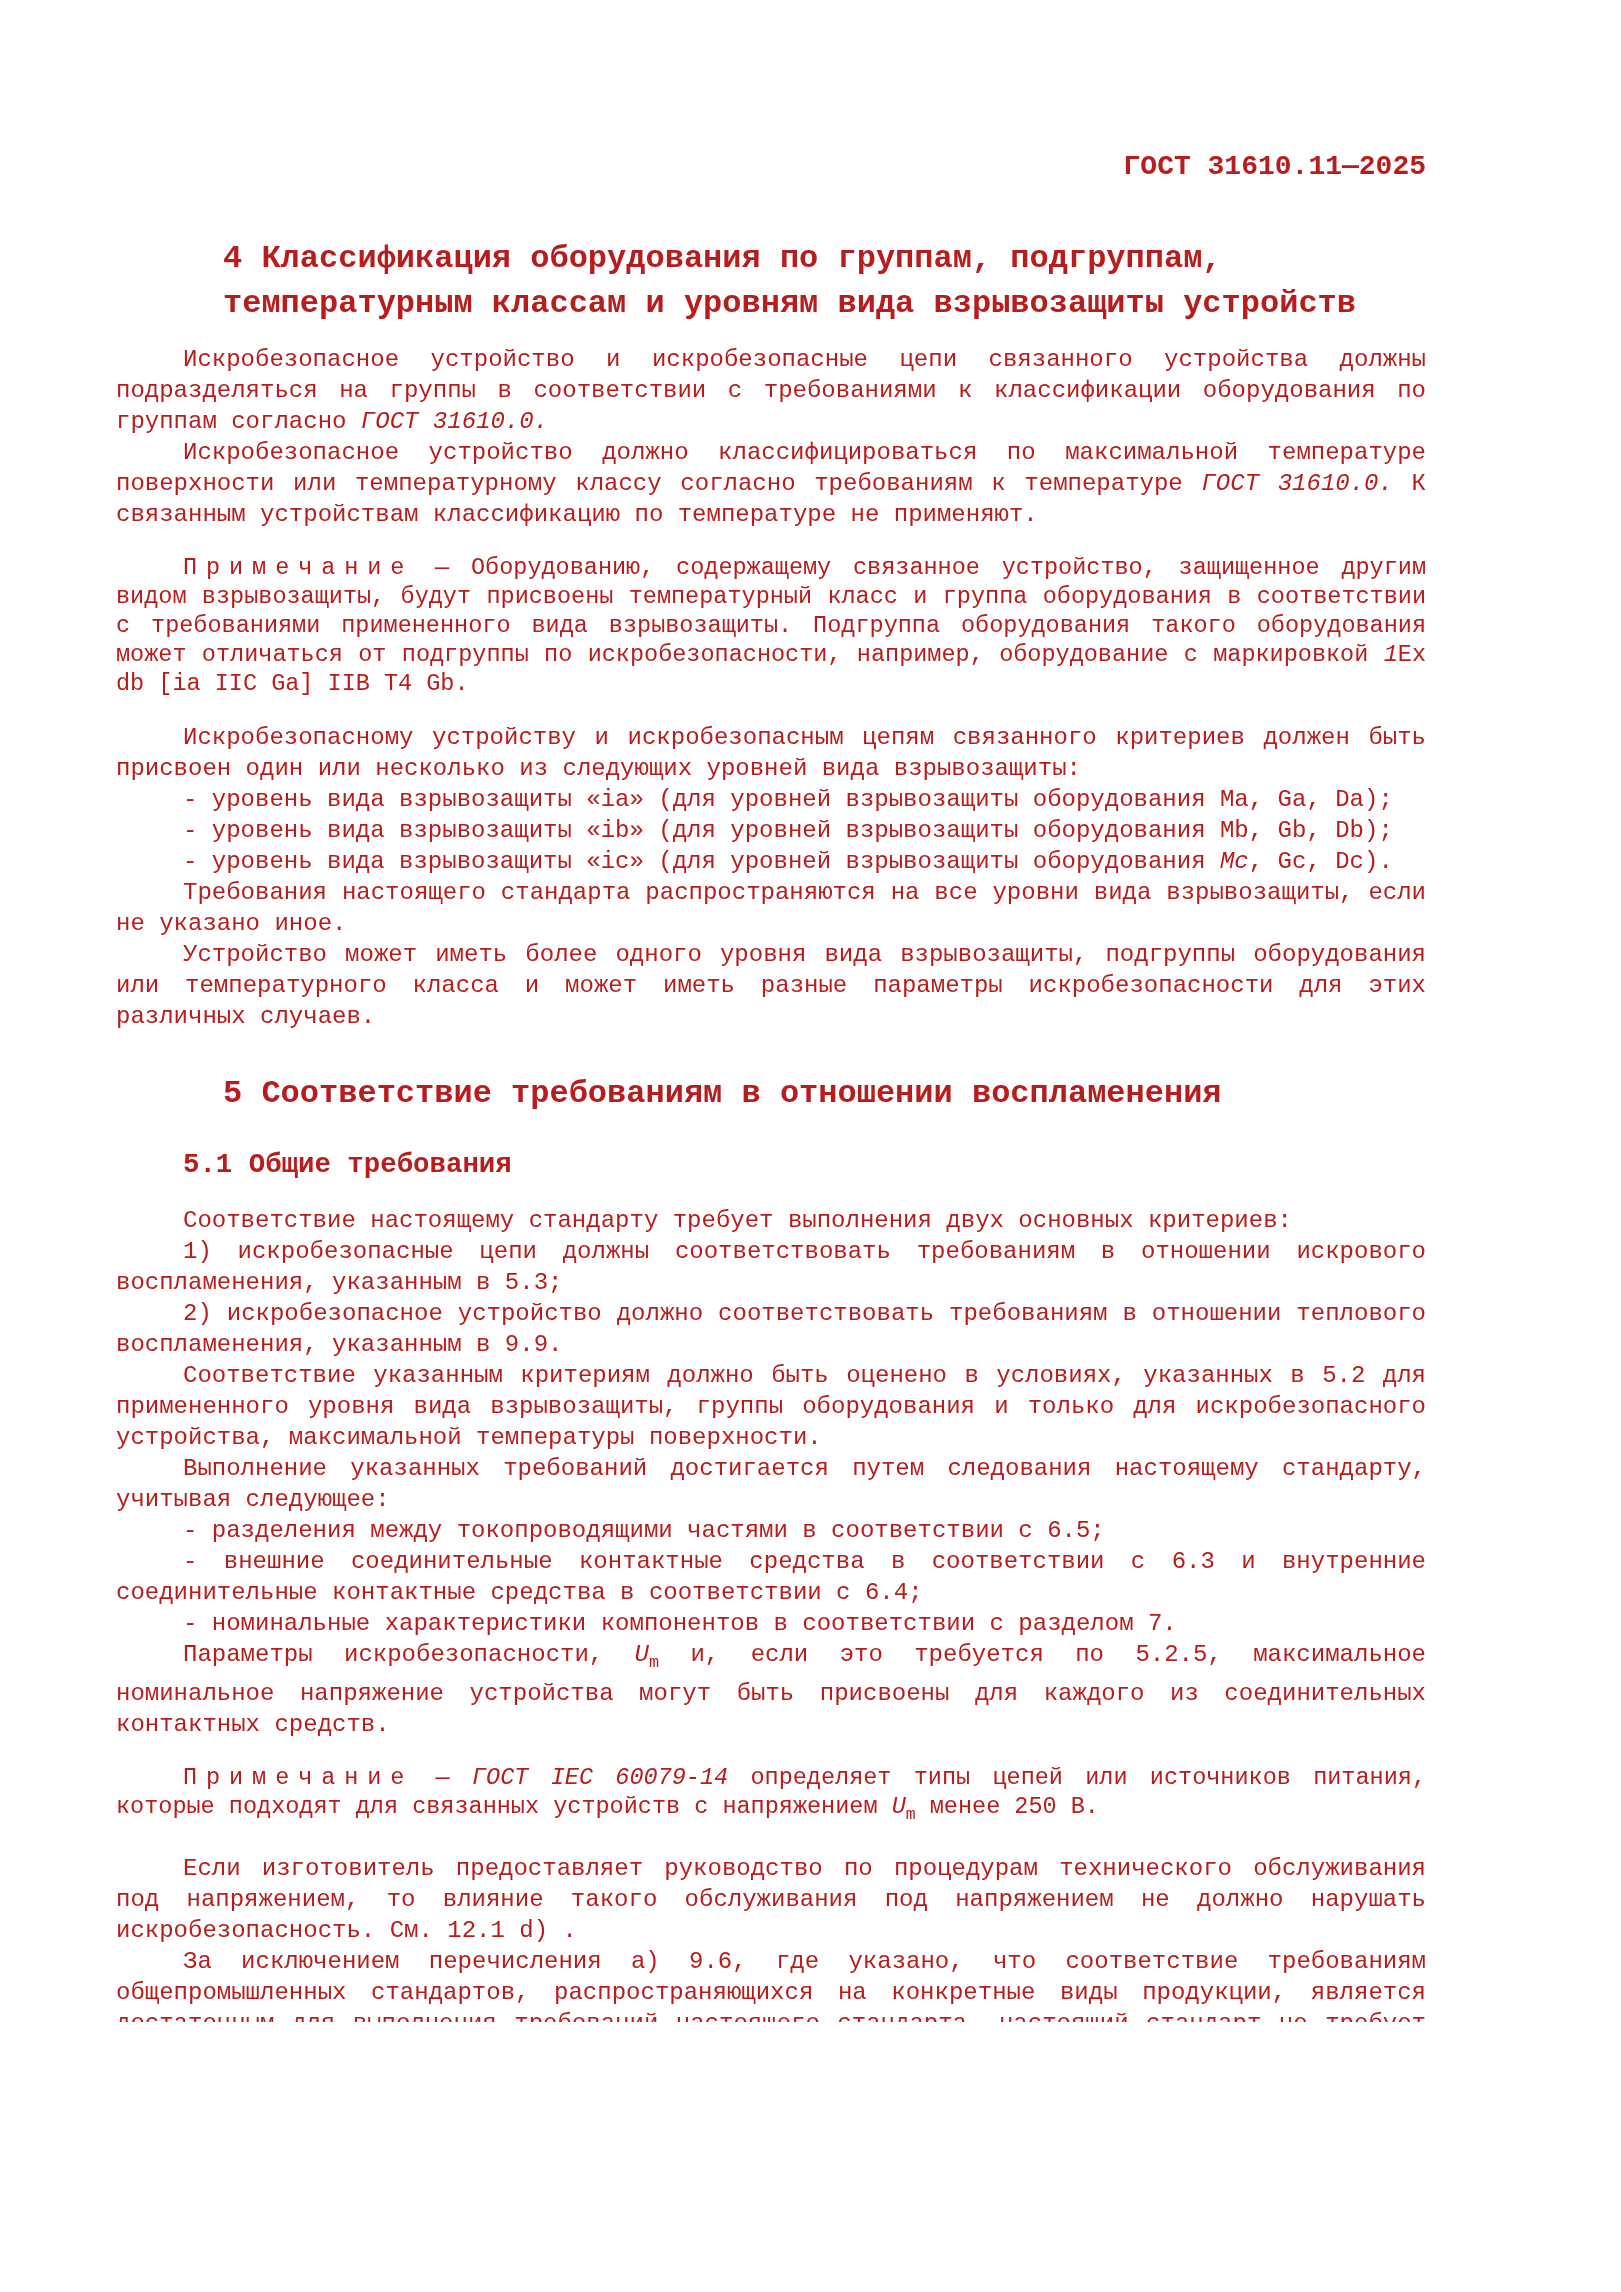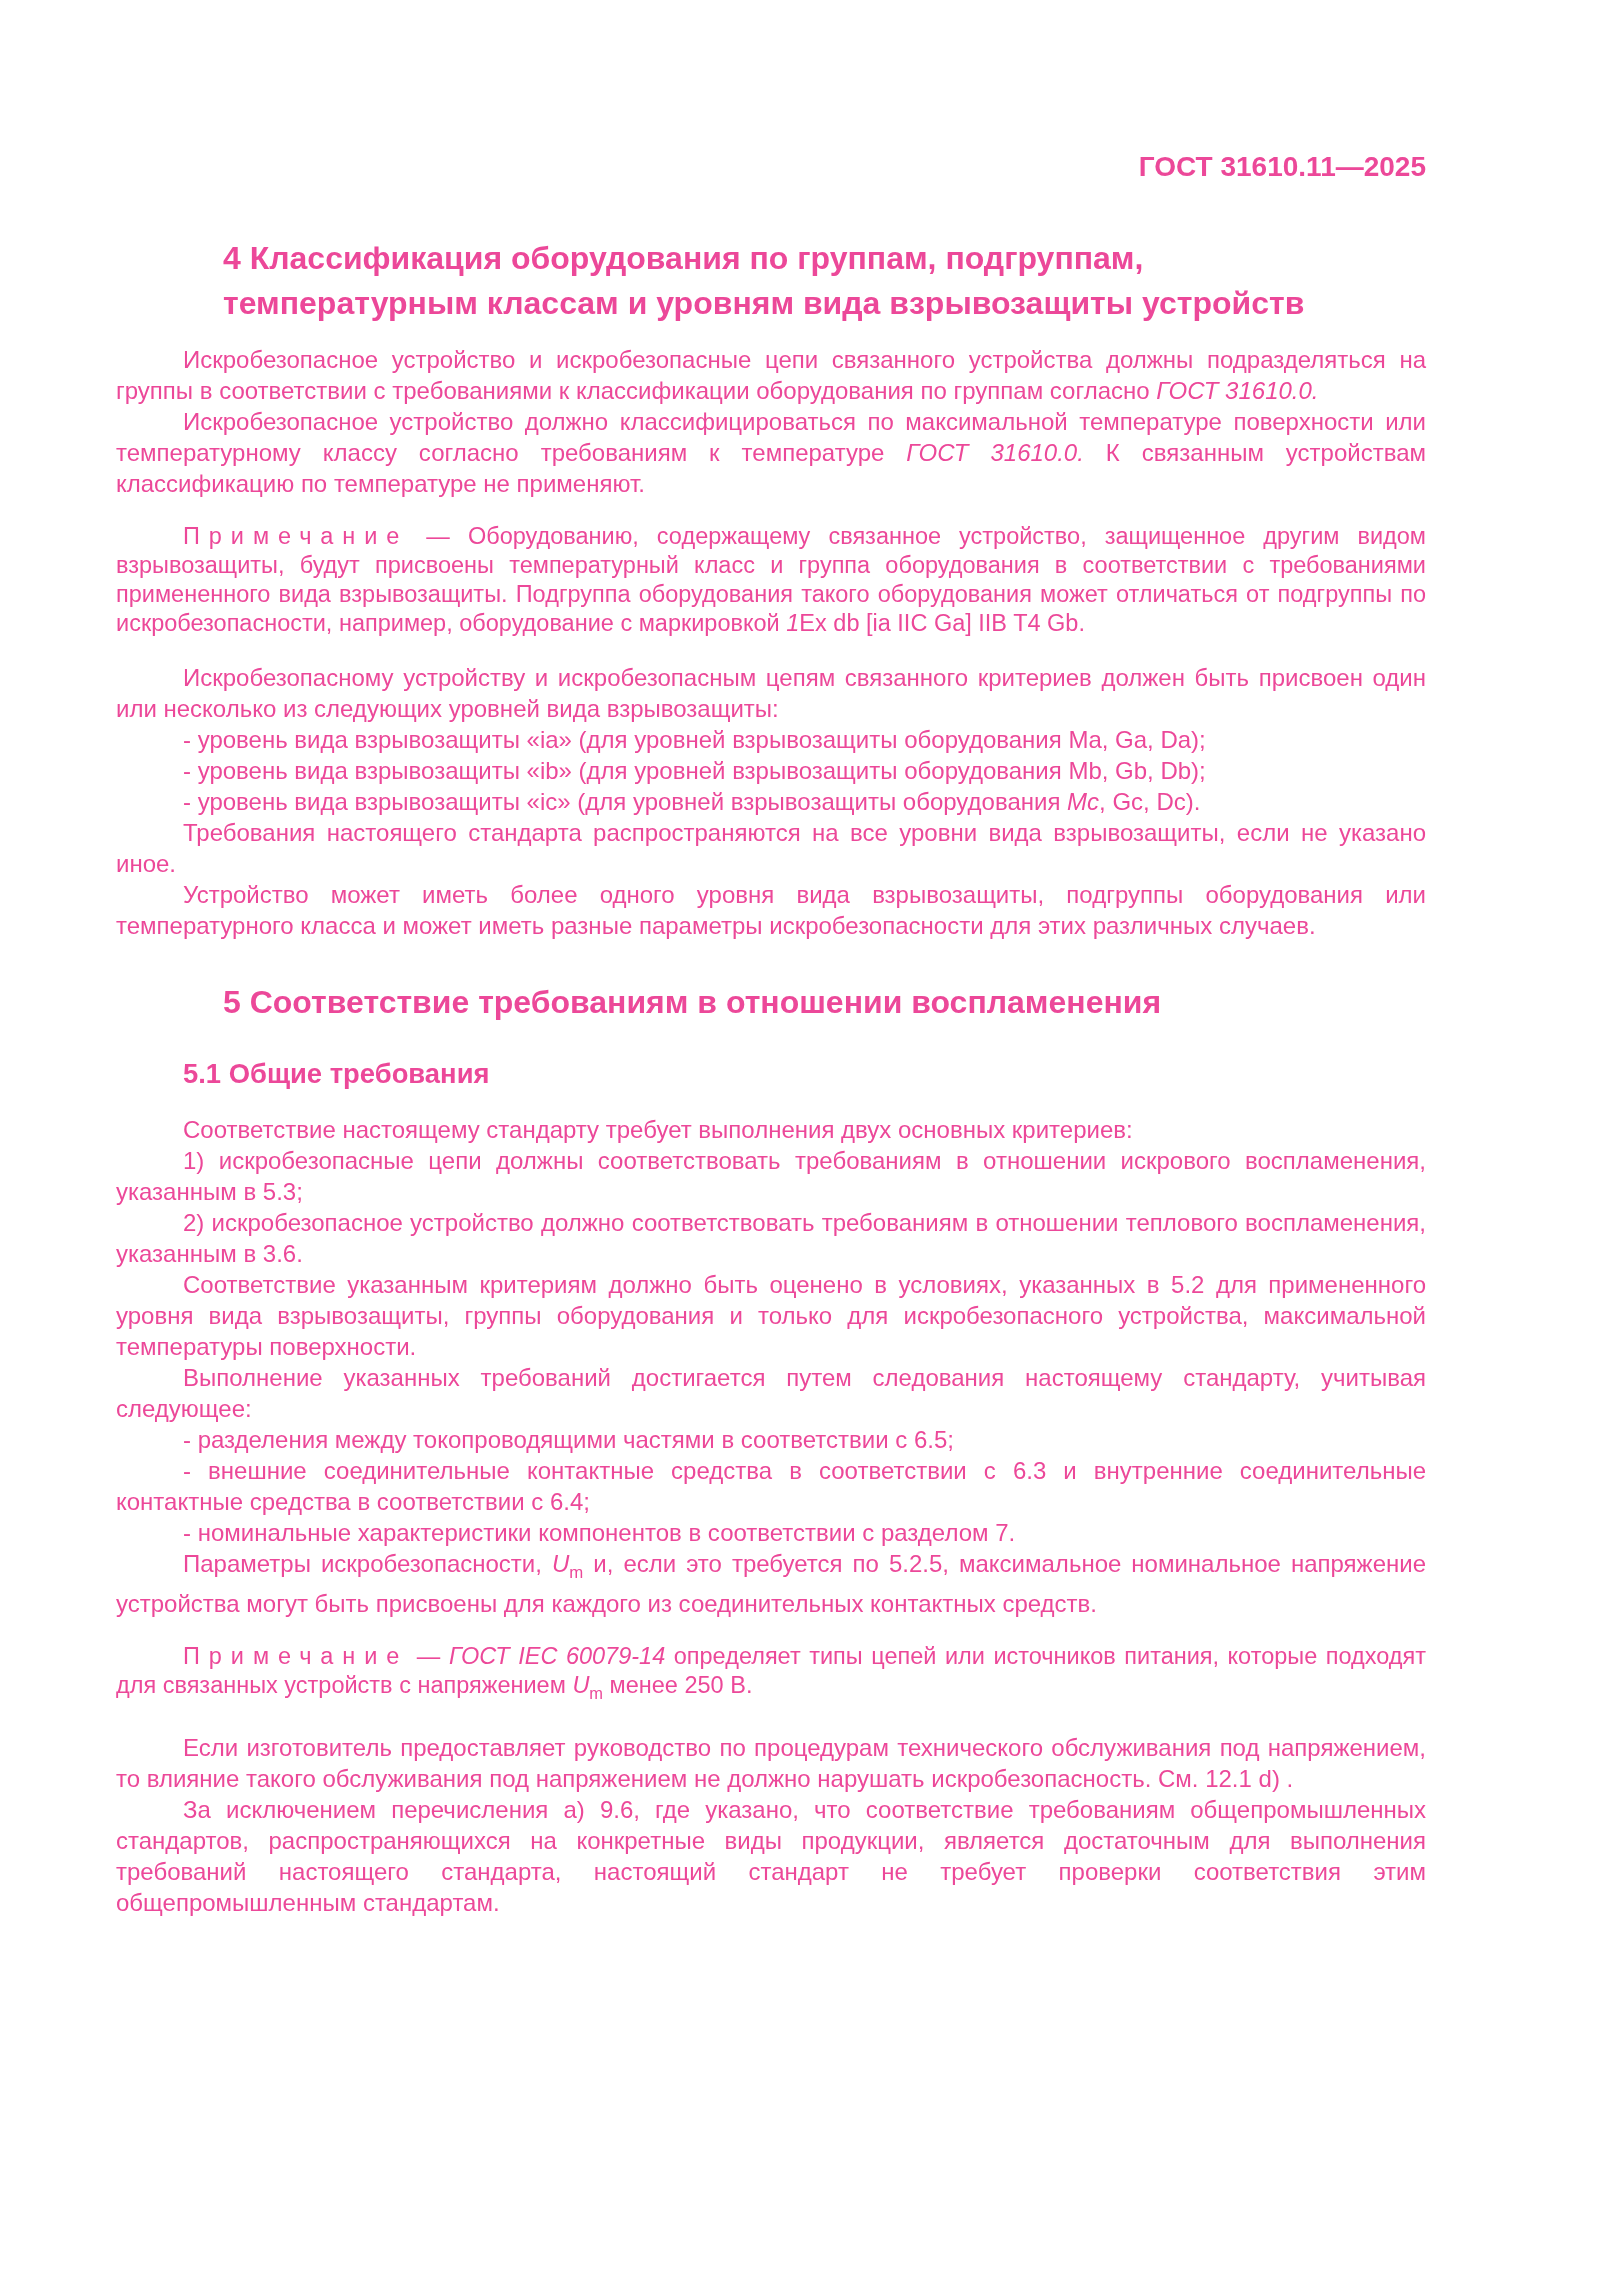--- a/index.html
+++ b/index.html
@@ -2,22 +2,22 @@
 <html><head>
 <meta charset="utf-8">
 <style>
   * { margin: 0; padding: 0; box-sizing: border-box; }
   html, body { background: #ffffff; }
   .page {
     position: relative;
     width: 1621px;
     height: 2022px;
     background: #ffffff;
-    color: #ec4899;
-    font-family: Liberation Sans, sans-serif;
+    color: #b91c1c;
+    font-family: Liberation Mono, monospace;
     overflow: hidden;
   }
   .content {
     position: absolute;
     left: 116px;
     top: 0;
     width: 1310px;
   }
   .doc-header {
     margin-top: 150px;
@@ -98,21 +98,21 @@
     <p class="body">Устройство может иметь более одного уровня вида взрывозащиты, подгруппы оборудования или температурного класса и может иметь разные параметры искробезопасности для этих различных случаев.</p>
 
     <div class="section-heading gap-before-heading">
       <span class="hline">5 Соответствие требованиям в отношении воспламенения</span>
     </div>
 
     <div class="sub-heading">5.1 Общие требования</div>
 
     <p class="body after-sub">Соответствие настоящему стандарту требует выполнения двух основных критериев:</p>
     <p class="body">1) искробезопасные цепи должны соответствовать требованиям в отношении искрового воспламенения, указанным в 5.3;</p>
-    <p class="body">2) искробезопасное устройство должно соответствовать требованиям в отношении теплового воспламенения, указанным в 3.6.</p>
+    <p class="body">2) искробезопасное устройство должно соответствовать требованиям в отношении теплового воспламенения, указанным в 9.9.</p>
     <p class="body">Соответствие указанным критериям должно быть оценено в условиях, указанных в 5.2 для примененного уровня вида взрывозащиты, группы оборудования и только для искробезопасного устройства, максимальной температуры поверхности.</p>
     <p class="body">Выполнение указанных требований достигается путем следования настоящему стандарту, учитывая следующее:</p>
     <p class="body">- разделения между токопроводящими частями в соответствии с 6.5;</p>
     <p class="body">- внешние соединительные контактные средства в соответствии с 6.3 и внутренние соединительные контактные средства в соответствии с 6.4;</p>
     <p class="body">- номинальные характеристики компонентов в соответствии с разделом 7.</p>
 
     <p class="body"><span>Параметры искробезопасности, </span><span class="it">U</span><sub>m</sub><span> и, если это требуется по 5.2.5, максимальное номинальное напряжение устройства могут быть присвоены для каждого из соединительных контактных средств.</span></p>
 
     <p class="note"><span class="note-label">Примечание</span><span> — </span><span class="it">ГОСТ IEC 60079-14</span><span> определяет типы цепей или источников питания, которые подходят для связанных устройств с напряжением </span><span class="it">U</span><sub>m</sub><span> менее 250 В.</span></p>
 

